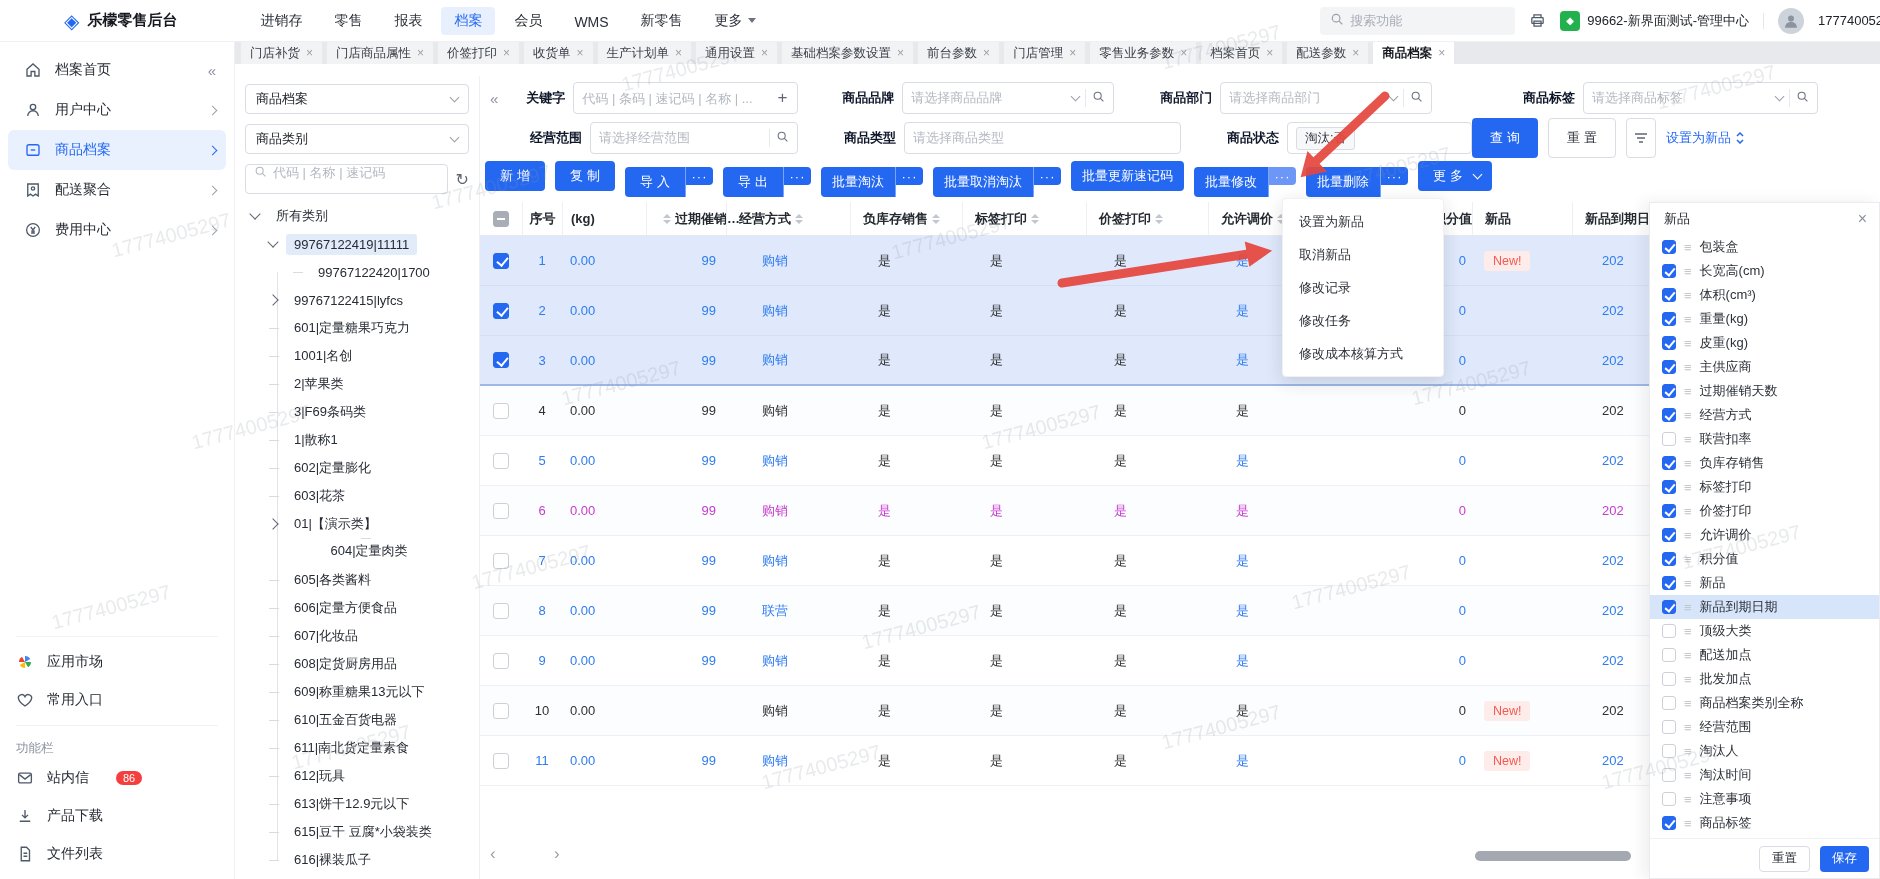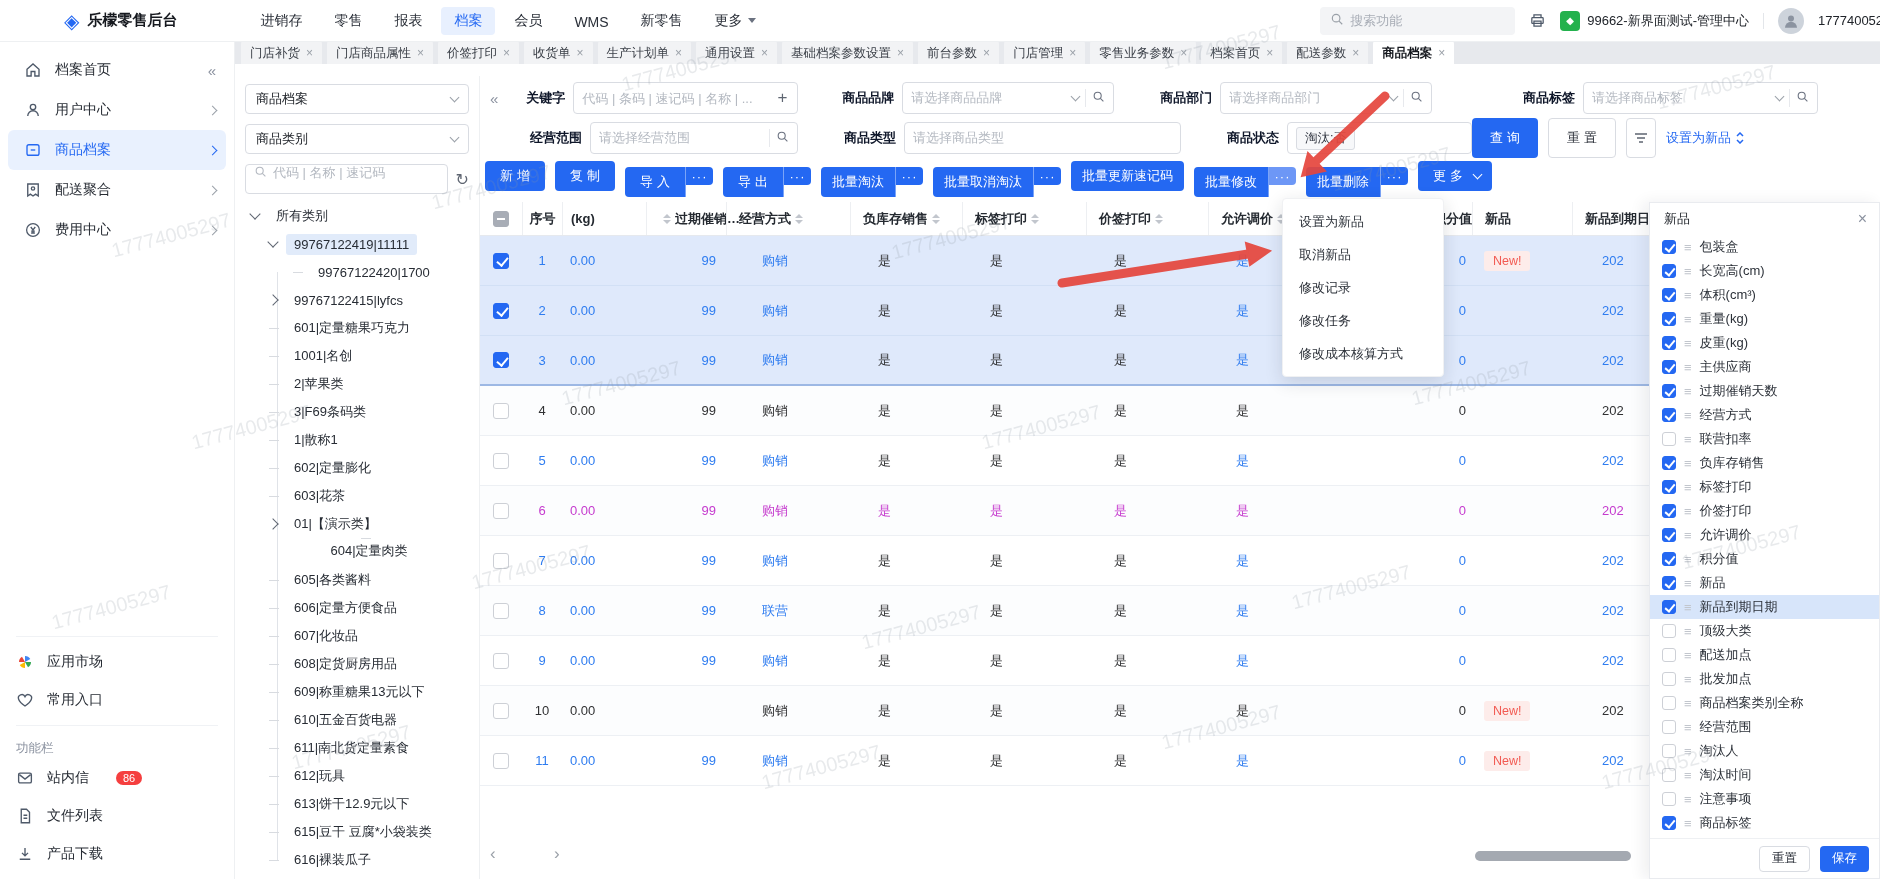--- a/index.html
+++ b/index.html
@@ -356,33 +356,33 @@
               <rect x="3.5" y="5.5" width="17" height="13" rx="2"></rect>
               <path d="M4.5 7.5 12 13.5l7.5-6"></path>
             </svg>
           </span>
           <span>站内信</span>
           <span class="badge">86</span>
         </div>
         <div class="sfoot-item">
           <span class="sic">
             <svg width="18" height="18" viewBox="0 0 24 24" fill="none" stroke="currentColor" stroke-width="1.8">
+              <path d="M12 4v10M8 10.5 12 14.5l4-4M5 19h14"></path>
+            </svg>
+          </span>
+          <span>产品下载</span>
+        </div>
+        <div class="sfoot-item">
+          <span class="sic">
+            <svg width="18" height="18" viewBox="0 0 24 24" fill="none" stroke="currentColor" stroke-width="1.8">
               <path d="M7 3h7l4 4v14H7z"></path>
               <path d="M10 11h5M10 15h5"></path>
             </svg>
           </span>
           <span>文件列表</span>
-        </div>
-        <div class="sfoot-item">
-          <span class="sic">
-            <svg width="18" height="18" viewBox="0 0 24 24" fill="none" stroke="currentColor" stroke-width="1.8">
-              <path d="M12 4v10M8 10.5 12 14.5l4-4M5 19h14"></path>
-            </svg>
-          </span>
-          <span>产品下载</span>
         </div>
       </div>
   </div>
 </aside>
 
 <div class="treepanel">
   <div class="sel-box">
     <span>商品档案</span>
     <span class="chev"></span>
   </div>

